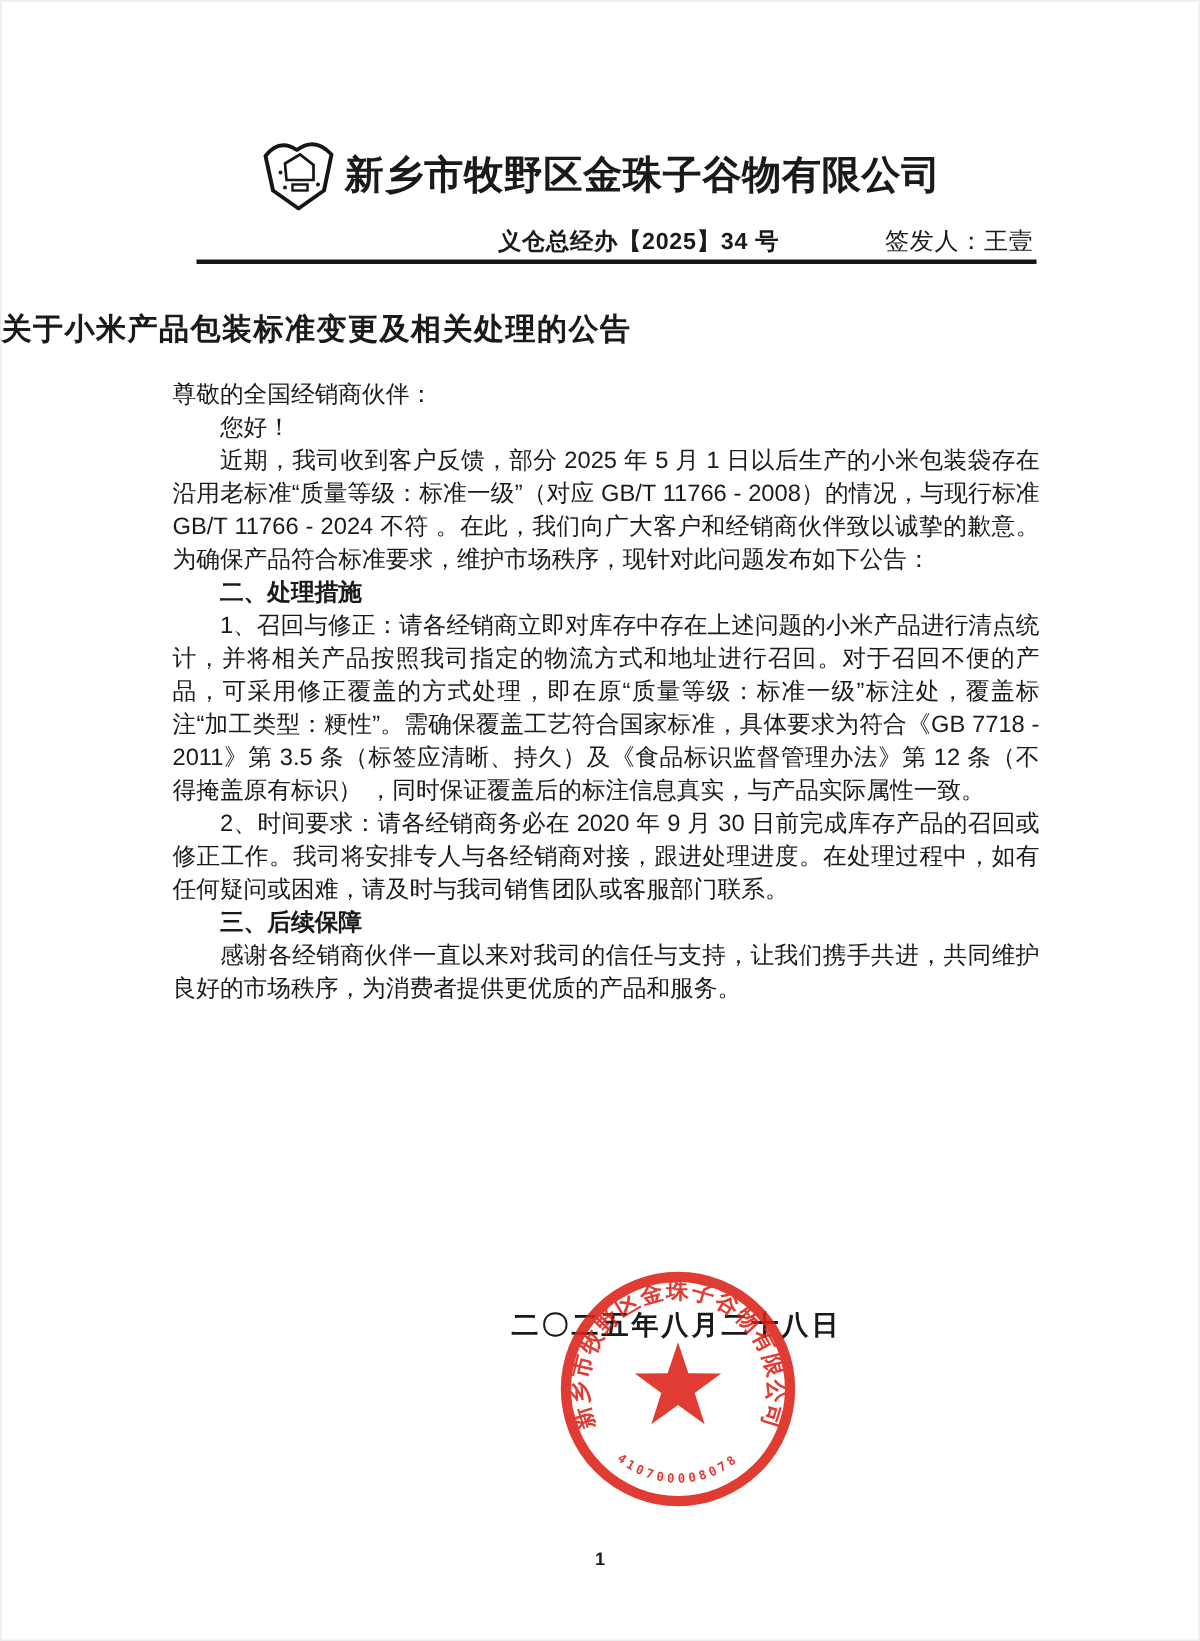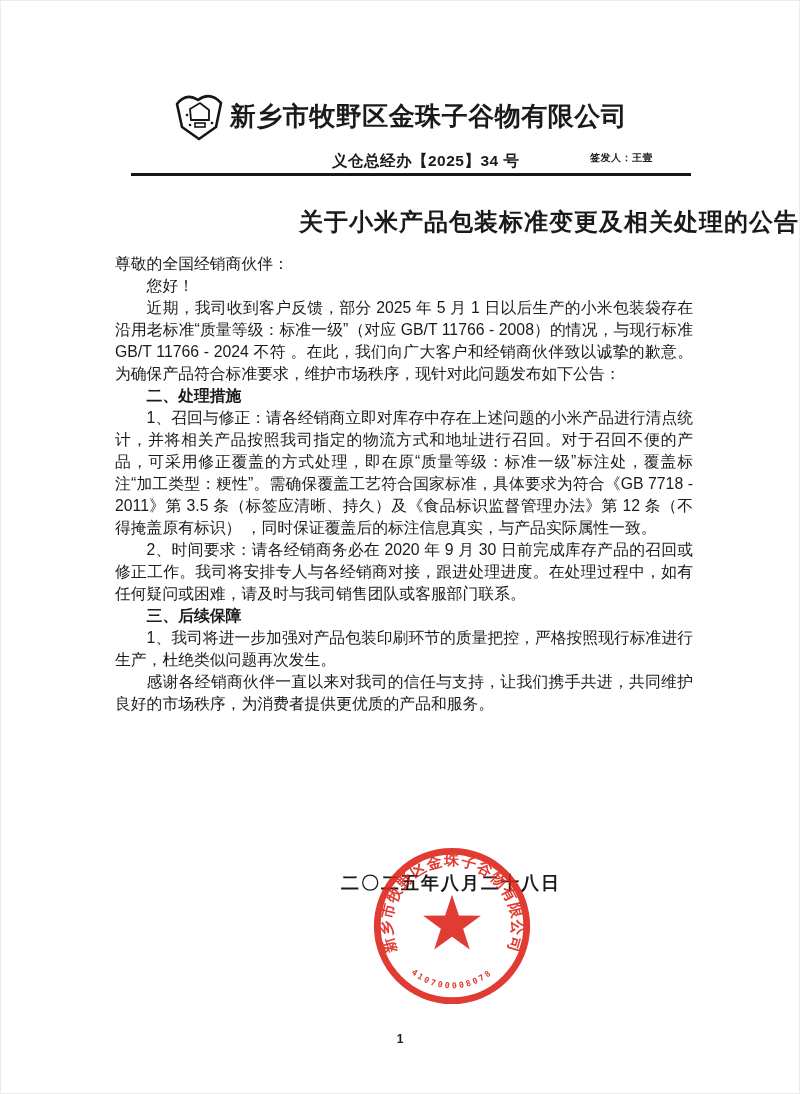--- a/index.html
+++ b/index.html
@@ -31,29 +31,29 @@
     font-size:26px;font-weight:bold;letter-spacing:0.5px;
     white-space:nowrap;
   }
   .doc-line{position:absolute;top:150px;left:1px;width:100%;height:22px;}
   .doc-number{
     position:absolute;left:330px;top:0;
     font-size:15.5px;font-weight:bold;letter-spacing:0.5px;
   }
   .issuer{
     position:absolute;left:588px;top:0;
-    font-size:10px;font-weight:bold;letter-spacing:0.5px;
+    font-size:16px;font-weight:normal;letter-spacing:0.5px;
   }
   .red-rule{
     position:absolute;left:130px;top:172px;width:560px;height:3px;
     background:#161616;
   }
   .doc-title{
     position:absolute;left:0;top:205px;width:100%;
-    text-align:right;font-size:24px;font-weight:bold;letter-spacing:1px;
+    text-align:left;font-size:20px;font-weight:bold;letter-spacing:1px;
   }
   .body-text{
     position:absolute;left:114px;top:252px;width:578px;
     font-size:15.8px;line-height:22px;text-align:justify;
   }
   .body-text p{margin:0;}
   .body-text p.ind{text-indent:2em;}
   .body-text p.b{font-weight:bold;}
   .doc-date{
     position:absolute;left:340px;top:870px;
@@ -96,21 +96,20 @@
   <div class="doc-title">关于小米产品包装标准变更及相关处理的公告</div>
 
   <div class="body-text">
       <p class="">尊敬的全国经销商伙伴：</p>
       <p class="ind">您好！</p>
       <p class="ind">近期，我司收到客户反馈，部分 2025 年 5 月 1 日以后生产的小米包装袋存在沿用老标准“质量等级：标准一级”（对应 GB/T 11766 - 2008）的情况，与现行标准 GB/T 11766 - 2024 不符 。在此，我们向广大客户和经销商伙伴致以诚挚的歉意。为确保产品符合标准要求，维护市场秩序，现针对此问题发布如下公告：</p>
       <p class="ind b">二、处理措施</p>
       <p class="ind">1、召回与修正：请各经销商立即对库存中存在上述问题的小米产品进行清点统计，并将相关产品按照我司指定的物流方式和地址进行召回。对于召回不便的产品，可采用修正覆盖的方式处理，即在原“质量等级：标准一级”标注处，覆盖标注“加工类型：粳性”。需确保覆盖工艺符合国家标准，具体要求为符合《GB 7718 - 2011》第 3.5 条（标签应清晰、持久）及《食品标识监督管理办法》第 12 条（不得掩盖原有标识） ，同时保证覆盖后的标注信息真实，与产品实际属性一致。</p>
       <p class="ind">2、时间要求：请各经销商务必在 2020 年 9 月 30 日前完成库存产品的召回或修正工作。我司将安排专人与各经销商对接，跟进处理进度。在处理过程中，如有任何疑问或困难，请及时与我司销售团队或客服部门联系。</p>
       <p class="ind b">三、后续保障</p>
-      <p class="ind">1、我司将进一步加强对产品包装印刷环节的质量把控，严格按照现行标准进行生产，杜绝类似问题再次发生。</p>
       <p class="ind">感谢各经销商伙伴一直以来对我司的信任与支持，让我们携手共进，共同维护良好的市场秩序，为消费者提供更优质的产品和服务。</p>
     </div>
 
   <div class="doc-date">二〇二五年八月二十八日</div>
 
   <svg class="seal" viewBox="0 0 170 170">
     <defs>
       <path id="seal-arc-top" d="M 31.3 116 A 62 62 0 1 1 138.7 116" fill="none"></path>
       <path id="seal-arc-bottom" d="M 43.9 134 A 64 64 0 0 0 126.1 134" fill="none"></path>
     </defs>

